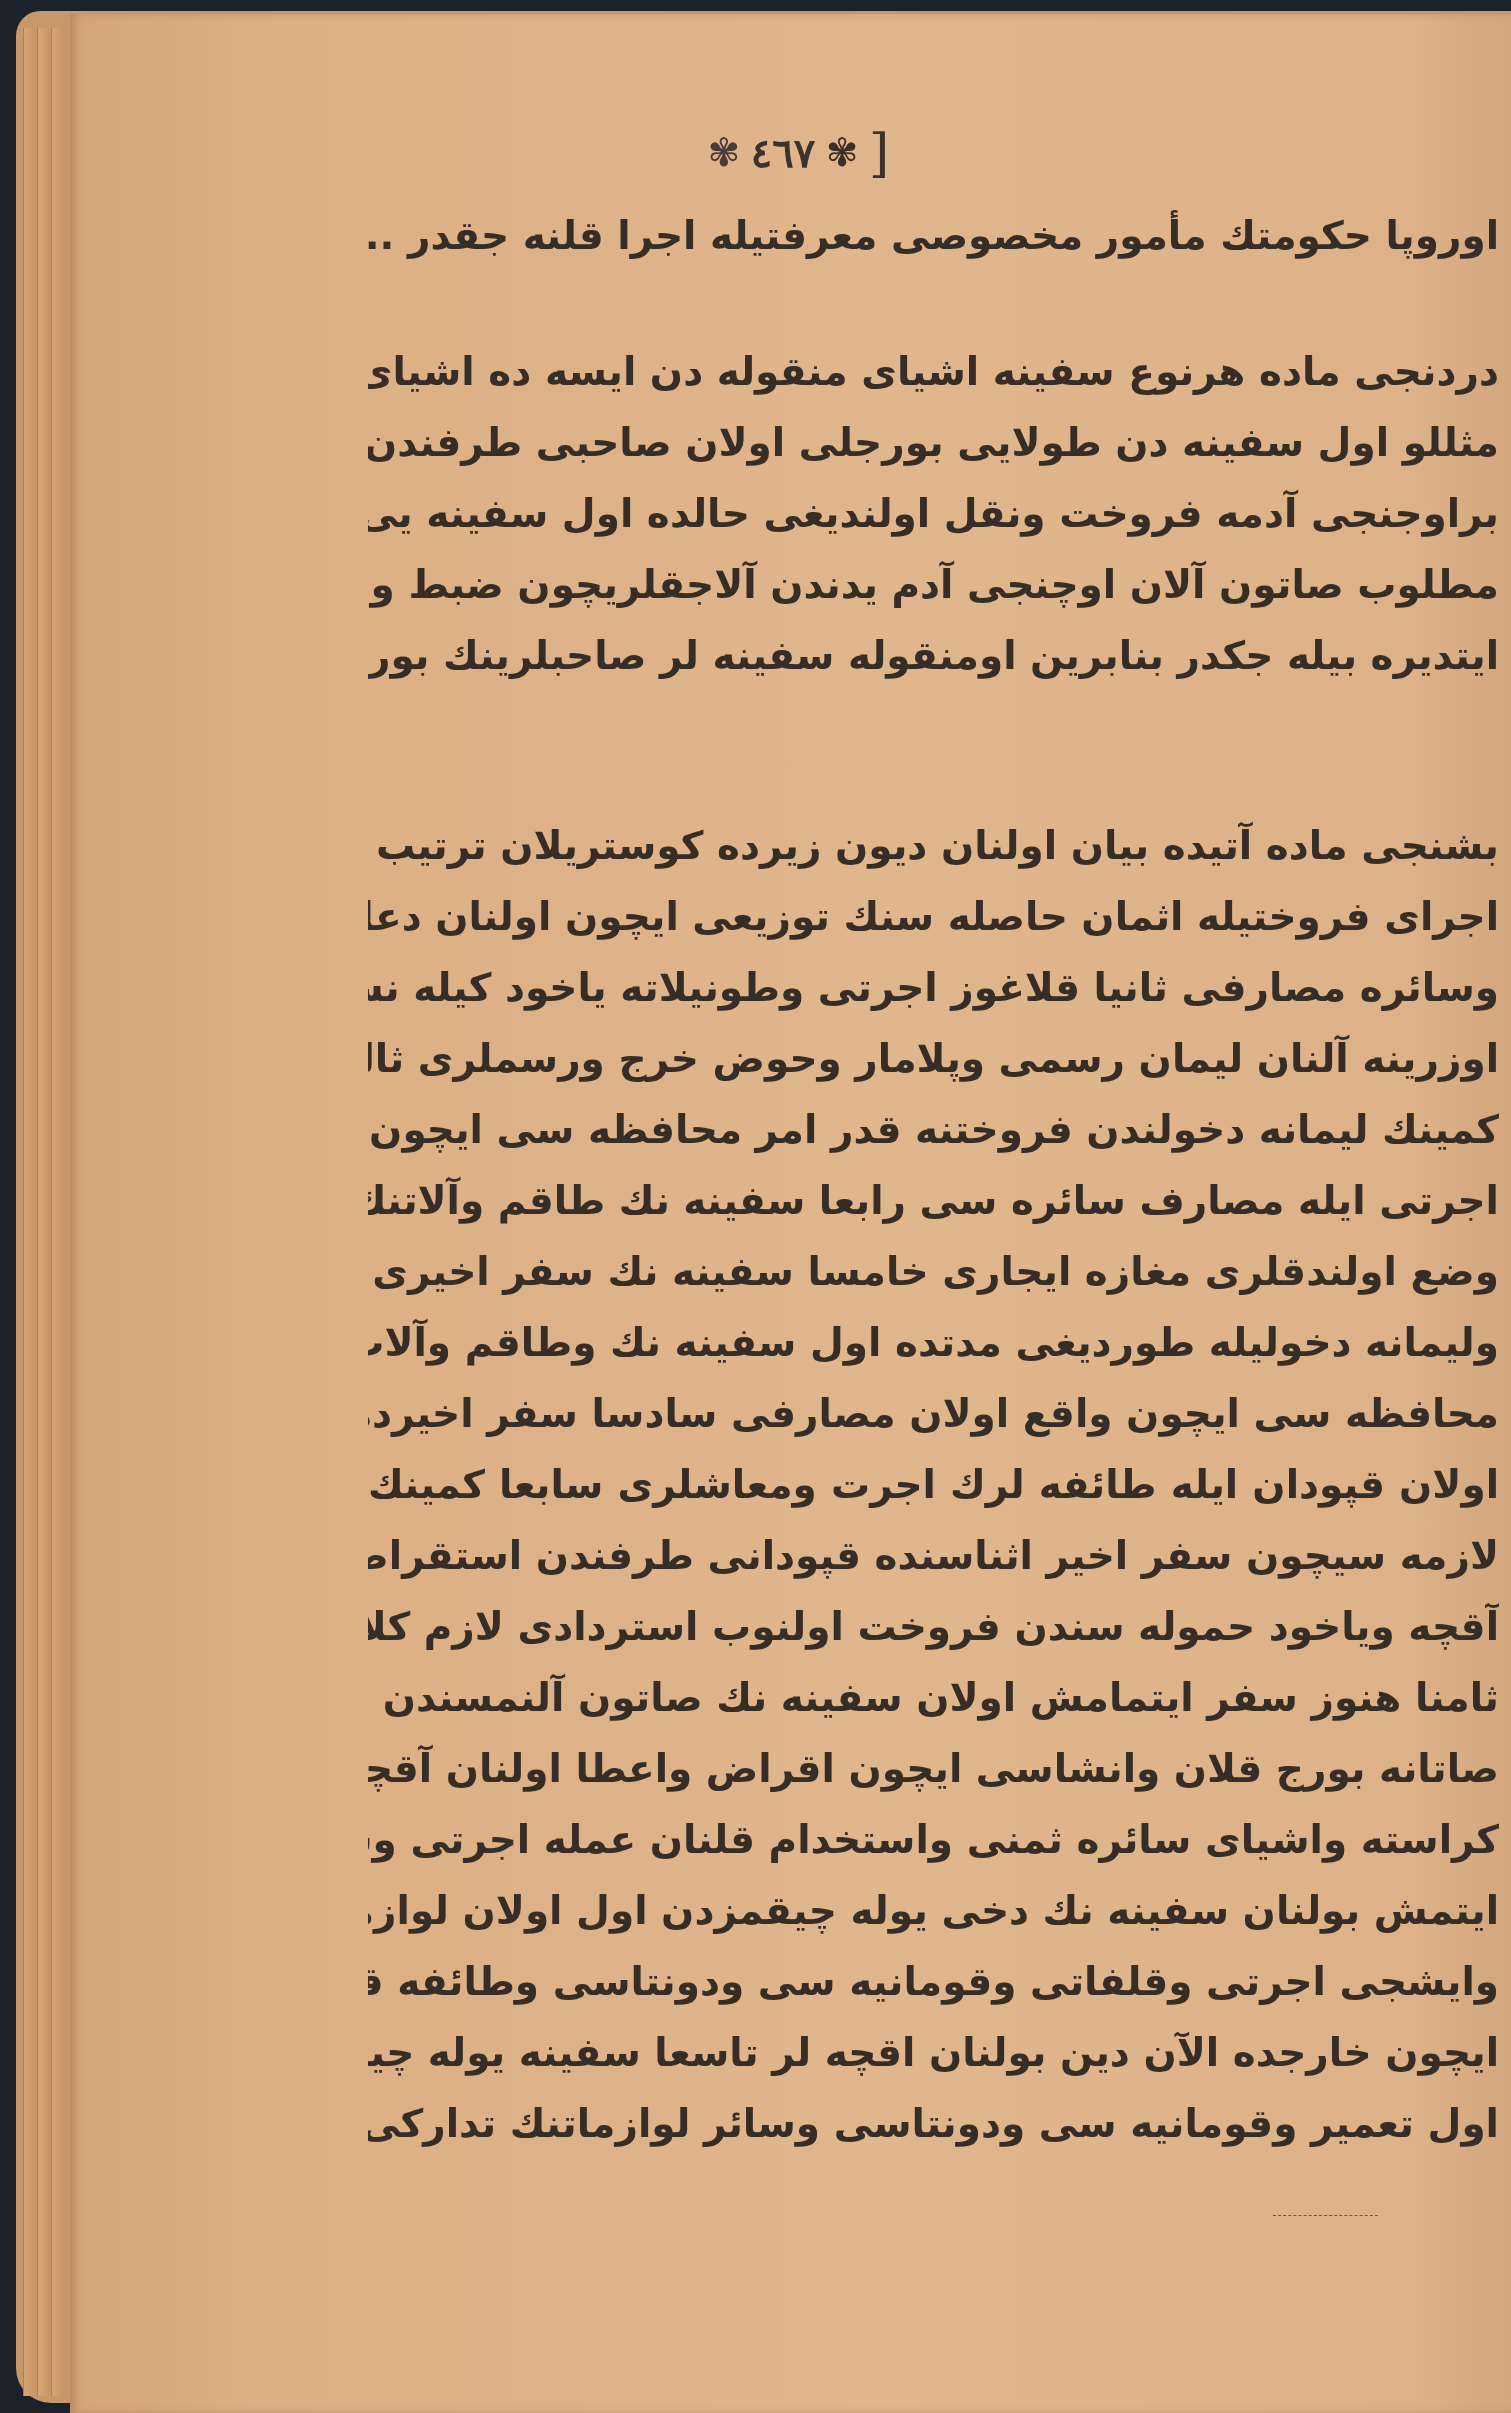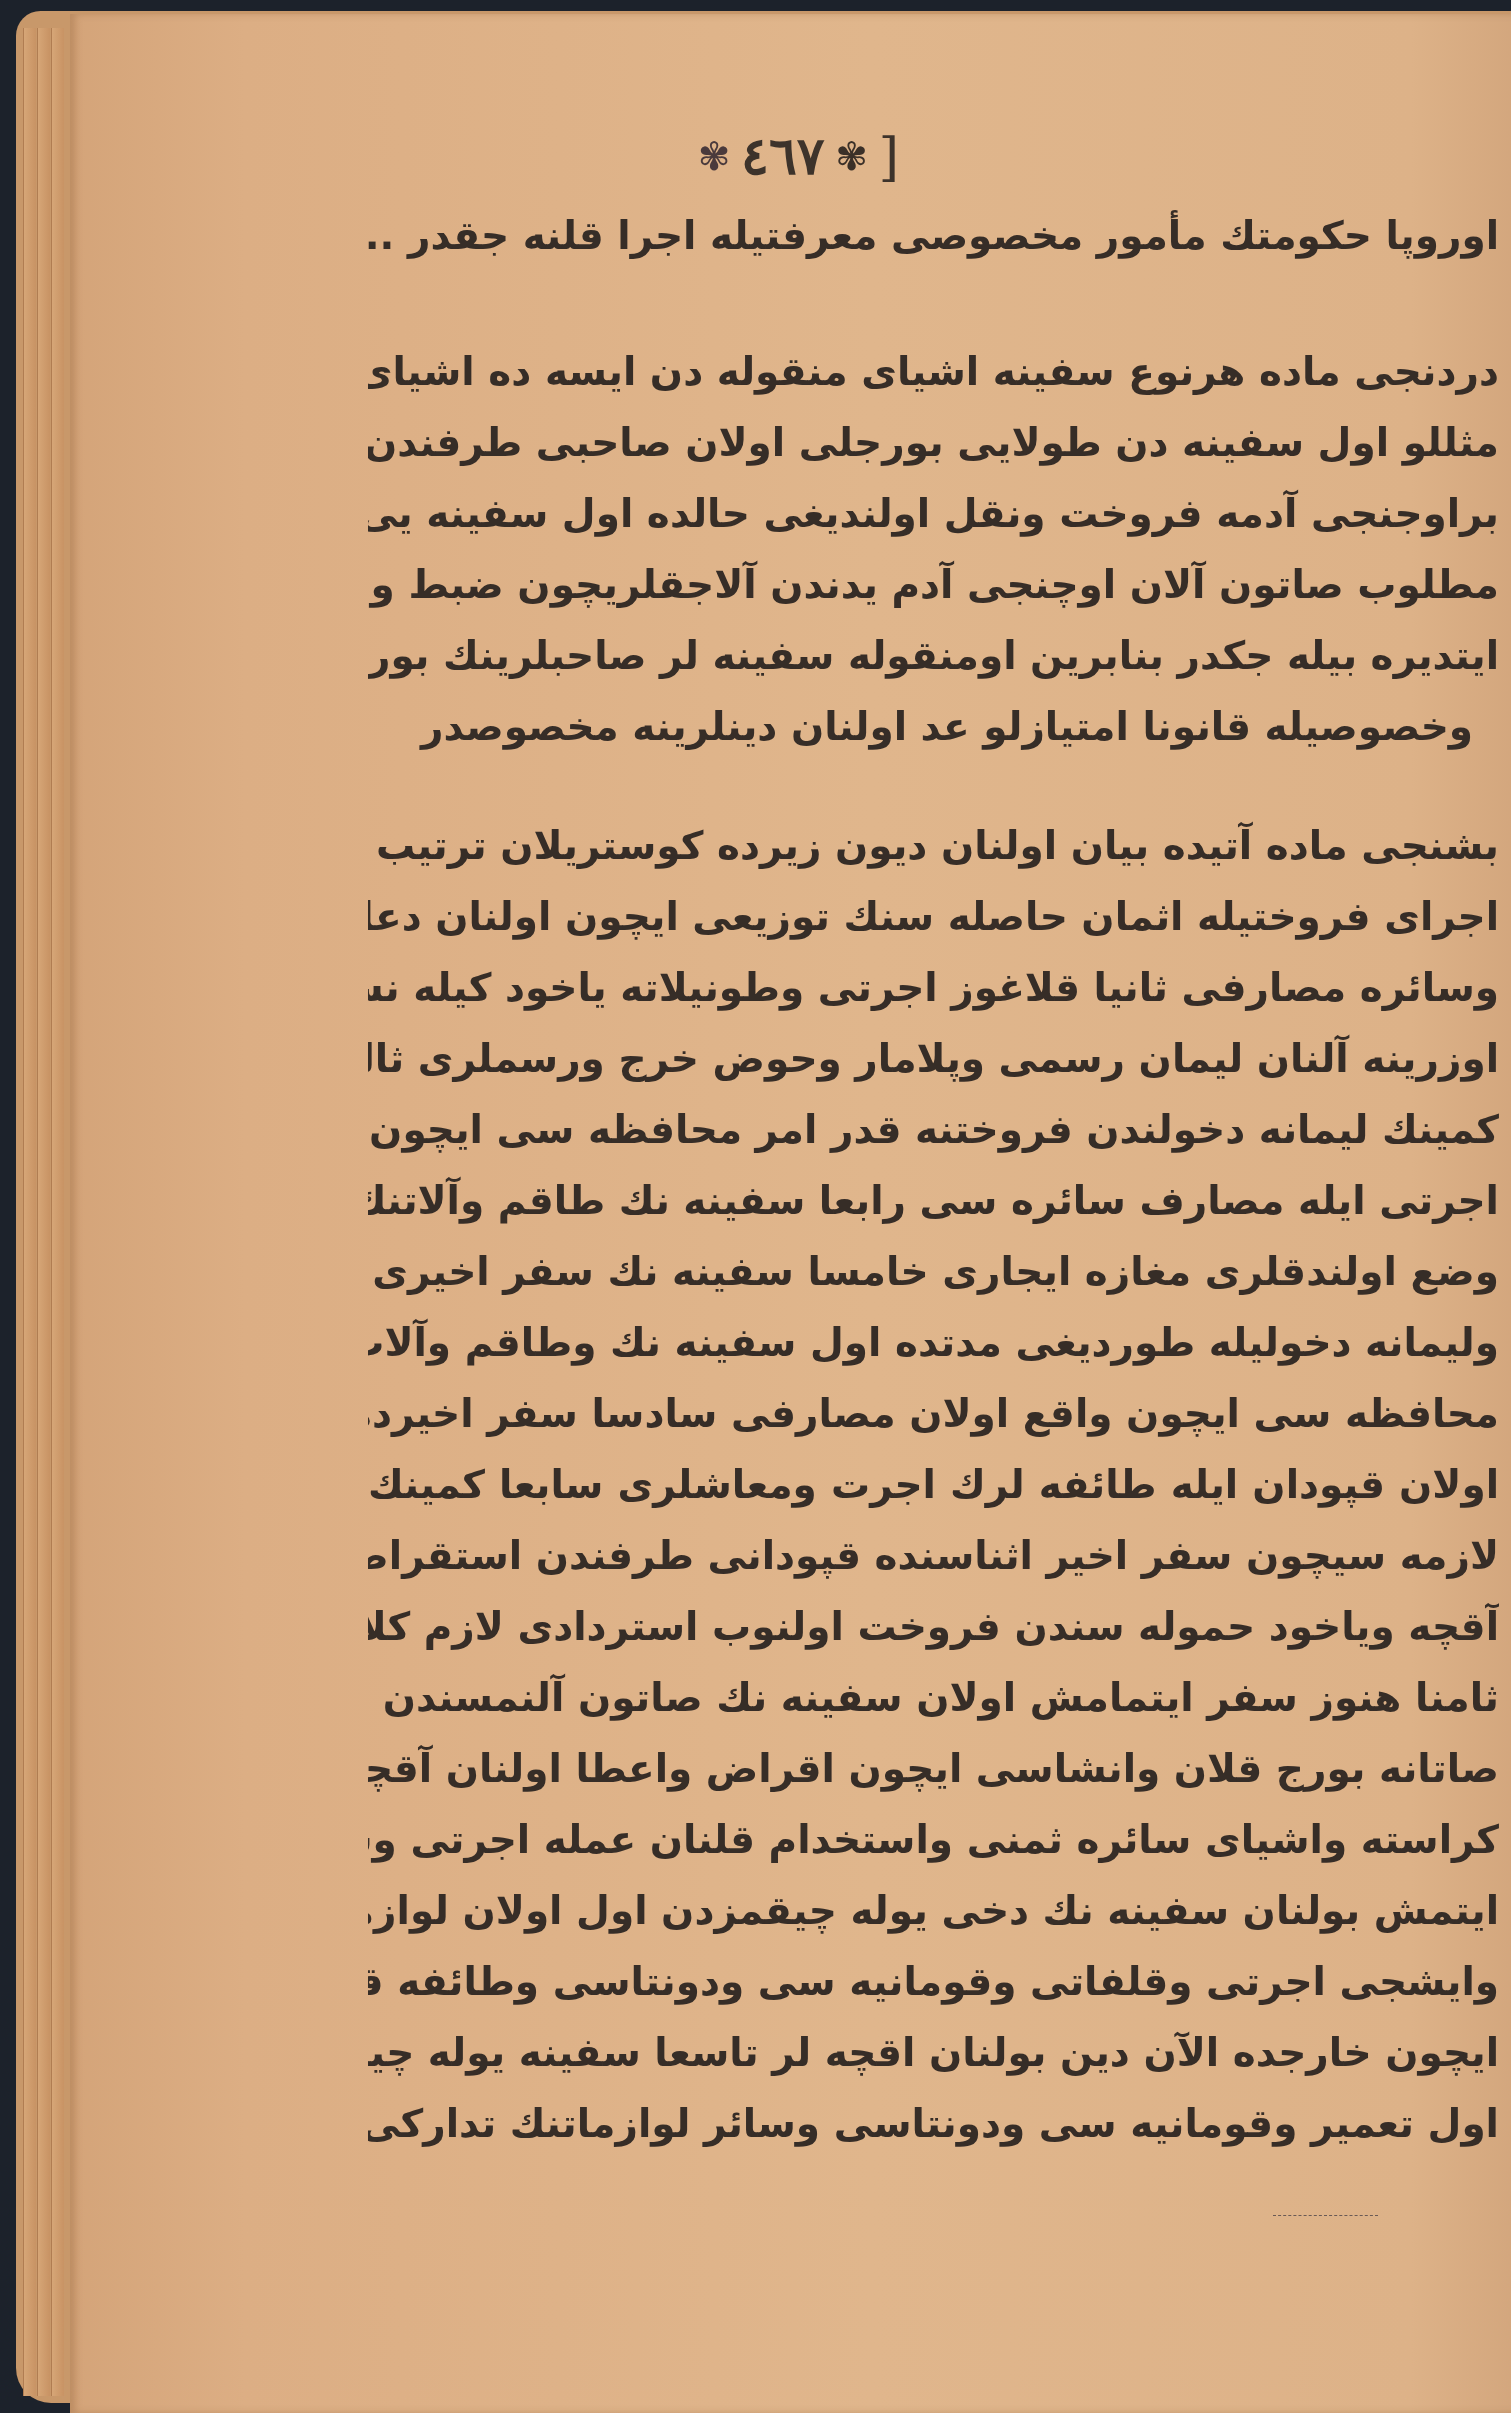--- a/index.html
+++ b/index.html
@@ -61,22 +61,22 @@
       color: #3b3028;
     }
     .ornament.left { color: #4a3a3c; }
     .bracket {
       font-size: 53px;
       line-height: 1;
       color: #3d332b;
       font-family: "DejaVu Serif", serif;
     }
     .page-number {
-      font-size: 52px;
-      font-family: Liberation Serif, serif;
+      font-size: 40px;
+      font-family: Liberation Sans, sans-serif;
       font-weight: bold;
       color: #3d332b;
     }
     .text-block {
       position: absolute;
       left: 298px;
       width: 1131px;
       direction: rtl;
       color: #362d27;
       font-family: "DejaVu Sans", sans-serif;
@@ -125,21 +125,20 @@
     <div class="text-block" style="top:186px;">
       <div class="line last">اوروپا حكومتك مأمور مخصوصى معرفتيله اجرا قلنه جقدر ......</div>
     </div>
 
     <div class="text-block" style="top:322px;">
       <div class="line">دردنجى ماده  هرنوع سفينه اشياى منقوله دن ايسه ده اشياى غيرمنقوله</div>
       <div class="line">مثللو اول سفينه دن طولايى بورجلى اولان صاحبى طرفندن ديكر</div>
       <div class="line">براوجنجى آدمه فروخت ونقل اولنديغى حالده اول سفينه يى اصحاب</div>
       <div class="line">مطلوب صاتون آلان اوچنجى آدم يدندن آلاجقلريچون ضبط وفروخت</div>
       <div class="line">ايتديره بيله جكدر  بنابرين اومنقوله سفينه لر صاحبلرينك بورجلرينه</div>
-      <div class="line last" style="padding-right:26px;">وخصوصيله قانونا امتيازلو عد اولنان دينلرينه مخصوصدر</div>
     </div>
 
     <div class="text-block" style="top:796px;">
       <div class="line">بشنجى ماده  آتيده بيان اولنان ديون زيرده كوستريلان ترتيب اوزره</div>
       <div class="line">اجراى فروختيله اثمان حاصله سنك توزيعى ايچون اولنان دعاوى</div>
       <div class="line">وسائره مصارفى  ثانيا  قلاغوز اجرتى وطونيلاته ياخود كيله نسبتى</div>
       <div class="line">اوزرينه آلنان ليمان رسمى وپلامار وحوض خرج ورسملرى  ثالثا</div>
       <div class="line">كمينك ليمانه دخولندن فروختنه قدر امر محافظه سى ايچون بكجى</div>
       <div class="line">اجرتى ايله مصارف سائره سى  رابعا  سفينه نك طاقم وآلاتنك امانة</div>
       <div class="line">وضع اولندقلرى مغازه ايجارى  خامسا  سفينه نك سفر اخيرى اثناسنده</div>

